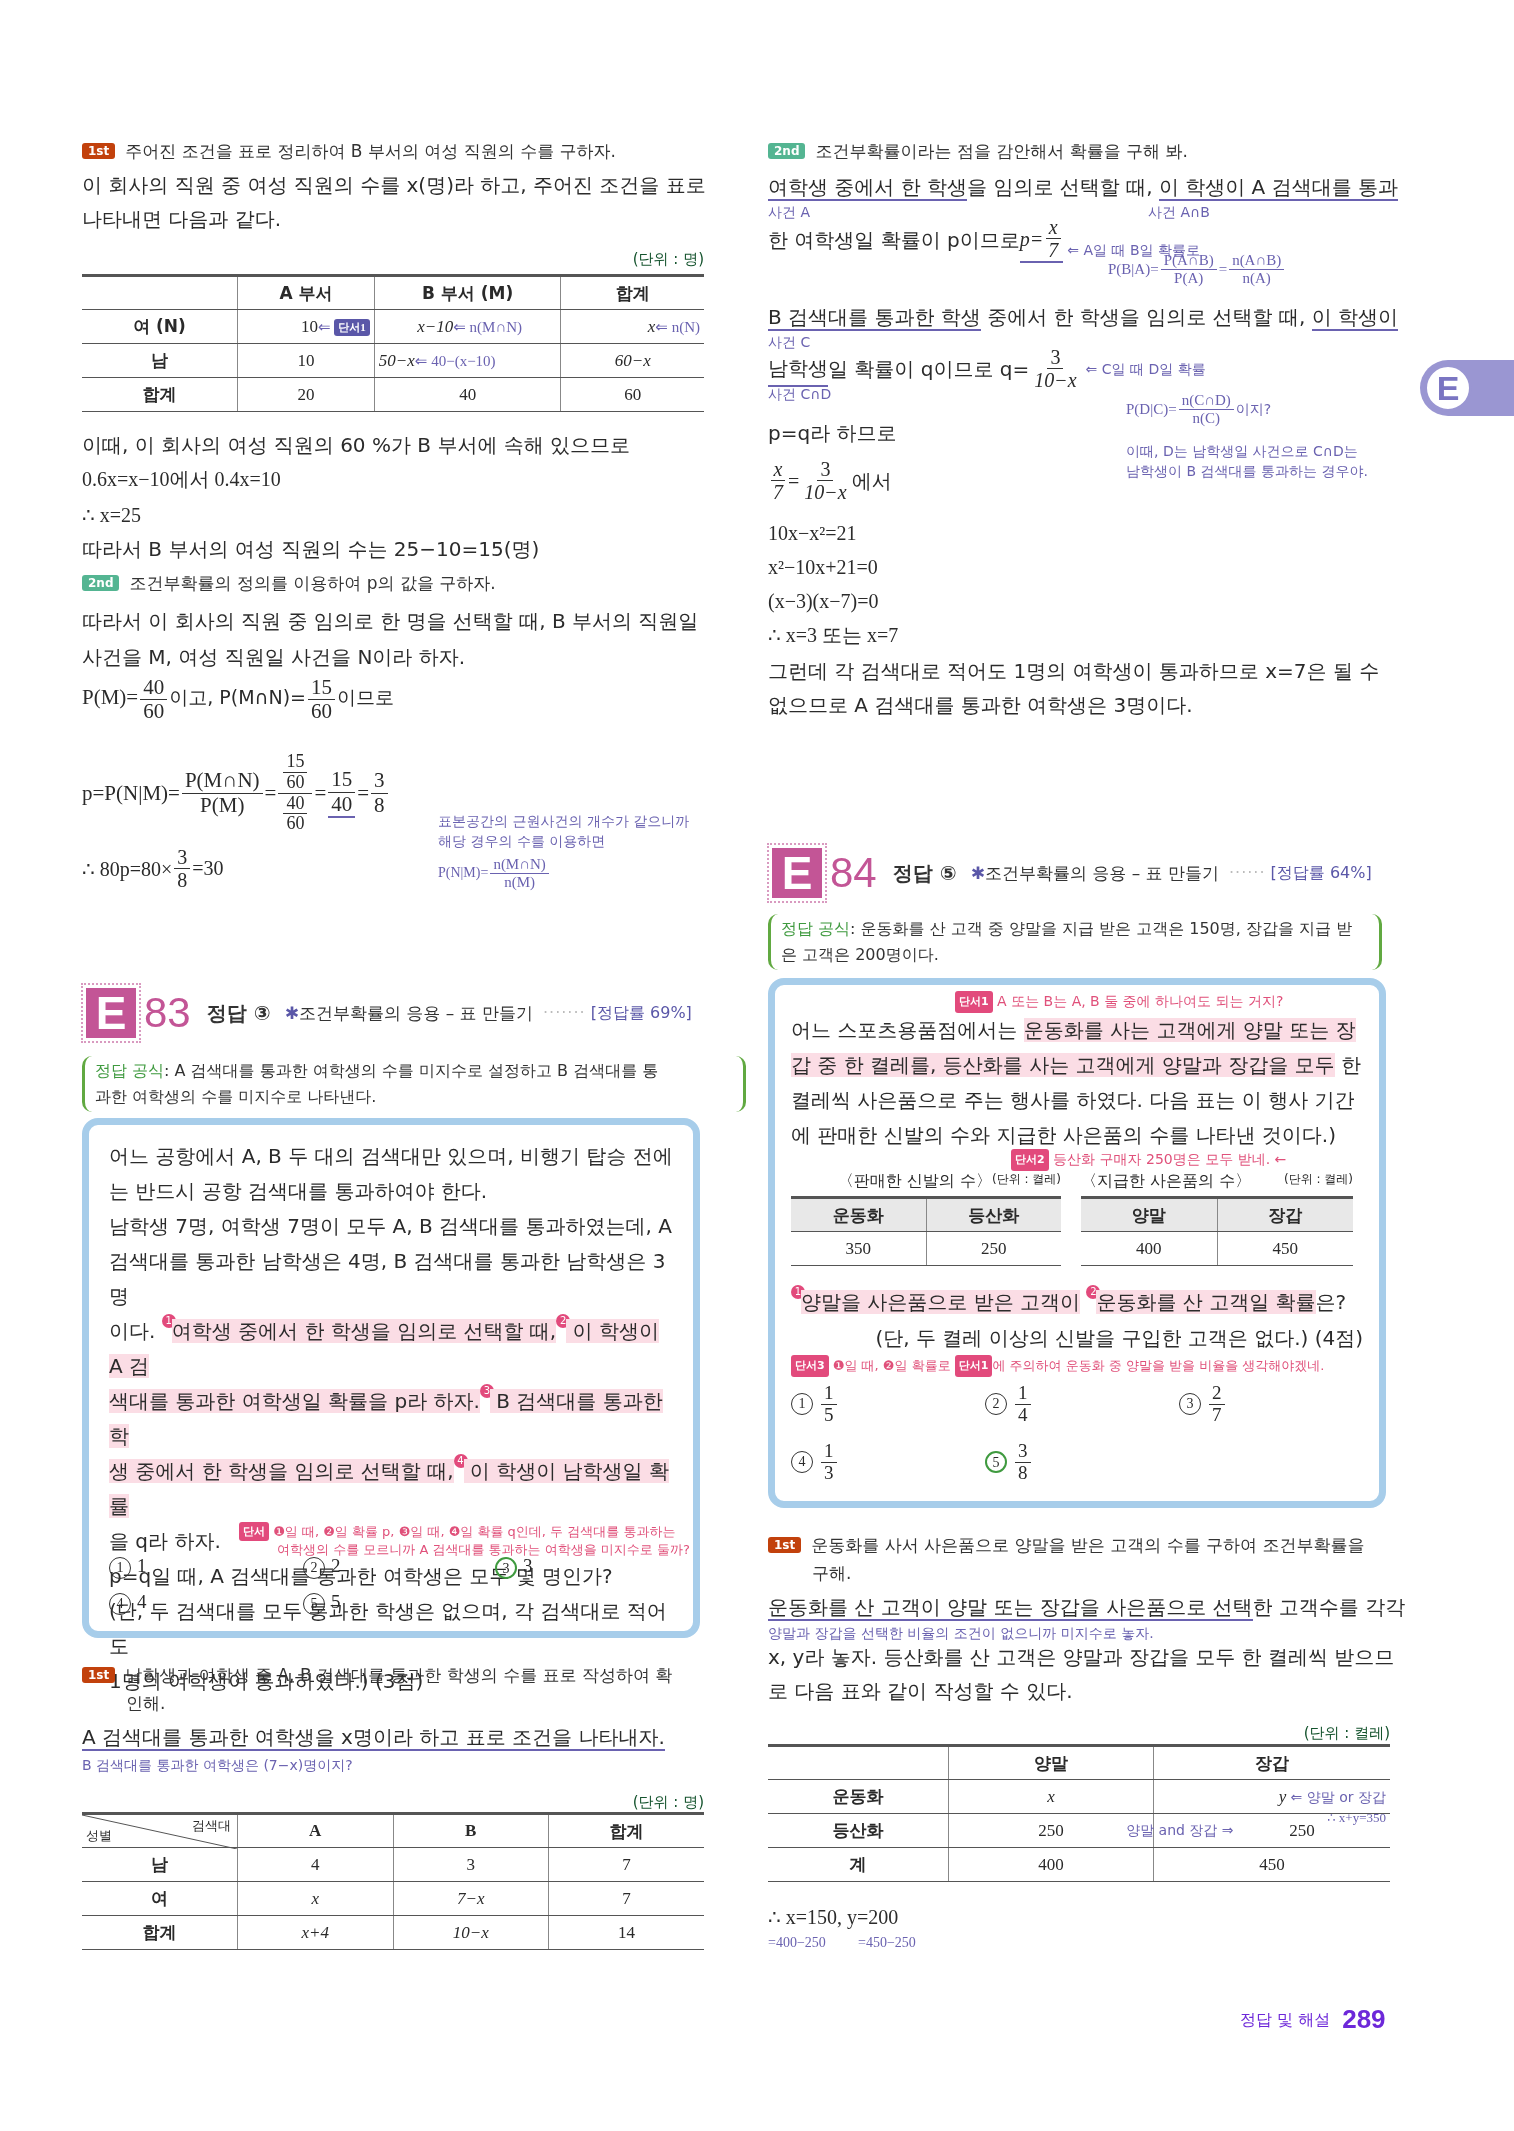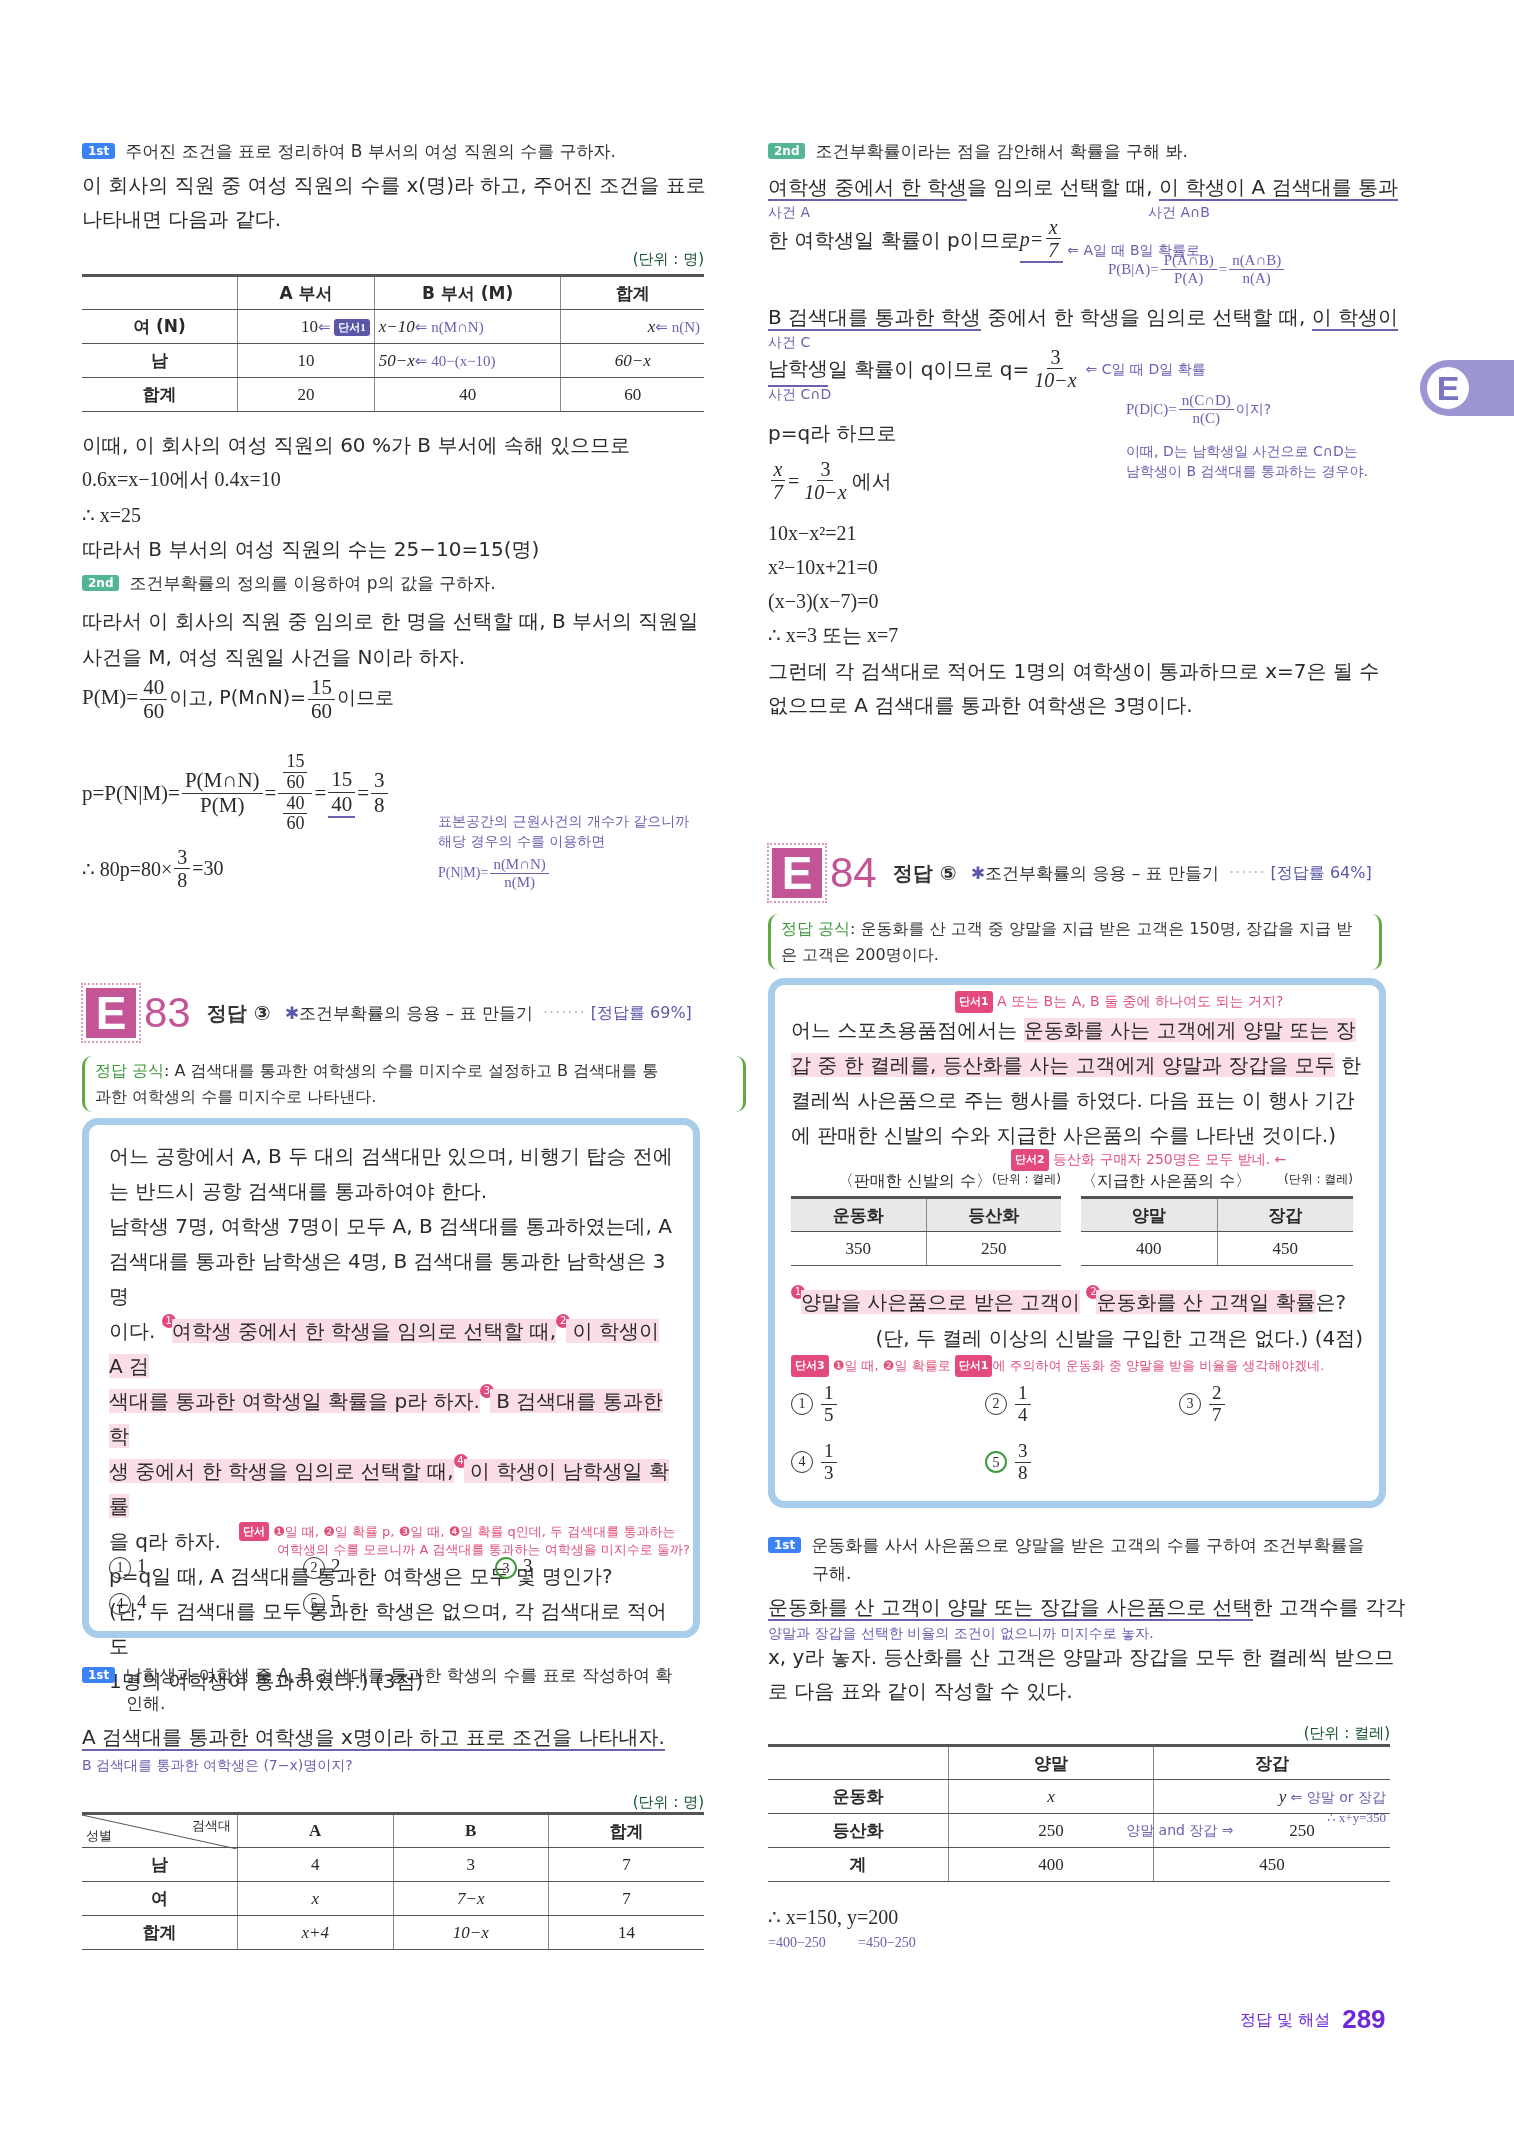--- a/index.html
+++ b/index.html
@@ -18,21 +18,21 @@
 
   .abs { position: absolute; white-space: nowrap; }
   .body-text { font-size: 20px; line-height: 34px; color: #2b2b2b; }
   .small-note { font-size: 14px; color: #6a62b0; line-height: 18px; }
   .pink-note { font-size: 14px; color: #e0507a; line-height: 20px; }
 
   .step-badge {
     display: inline-block; font-size: 12px; font-weight: bold; color: #fff;
     padding: 1px 6px; border-radius: 3px; margin-right: 10px; vertical-align: 2px;
   }
-  .step-1st { background: #3b82f6; }
+  .step-1st { background: #c2410c; }
   .step-2nd { background: #54b592; }
   .step-line { font-size: 17px; color: #333; }
 
   .clue-badge {
     display: inline-block; font-size: 11px; font-weight: bold; color: #fff;
     padding: 1px 4px; border-radius: 3px; background: #e24a7c; vertical-align: 1px;
   }
   .clue-badge.blue { background: #5a57a8; }
 
   table.grid { border-collapse: collapse; width: 100%; }
@@ -123,21 +123,21 @@
       <tbody>
           <tr class="top">
         <th style="width:25%"></th>
         <th style="width:22%">A 부서</th>
         <th style="width:30%"><span>B 부서 (M)</span></th>
         <th style="width:23%">합계</th>
       </tr>
       <tr>
         <td class="rowh">여 (N)</td>
         <td class="num" style="text-align:right;padding-right:4px;"><span>10</span><span class="ann">⇐ </span><span class="clue-badge blue">단서1</span></td>
-        <td class="num" style="text-align:left;padding-left:4px;margin-top:25px;"><span class="it">x−10</span><span class="ann">⇐ n(M∩N)</span></td>
+        <td class="num" style="text-align:center;padding-left:4px;margin-top:25px;"><span class="it">x−10</span><span class="ann">⇐ n(M∩N)</span></td>
         <td class="num" style="text-align:right;padding-right:4px;"><span class="it">x</span><span class="ann">⇐ n(N)</span></td>
       </tr>
       <tr>
         <td class="rowh">남</td>
         <td class="num">10</td>
         <td class="num" style="text-align:left;padding-left:4px;"><span class="it">50−x</span><span class="ann">⇐ 40−(x−10)</span></td>
         <td class="num it">60−x</td>
       </tr>
       <tr>
         <td class="rowh">합계</td>

